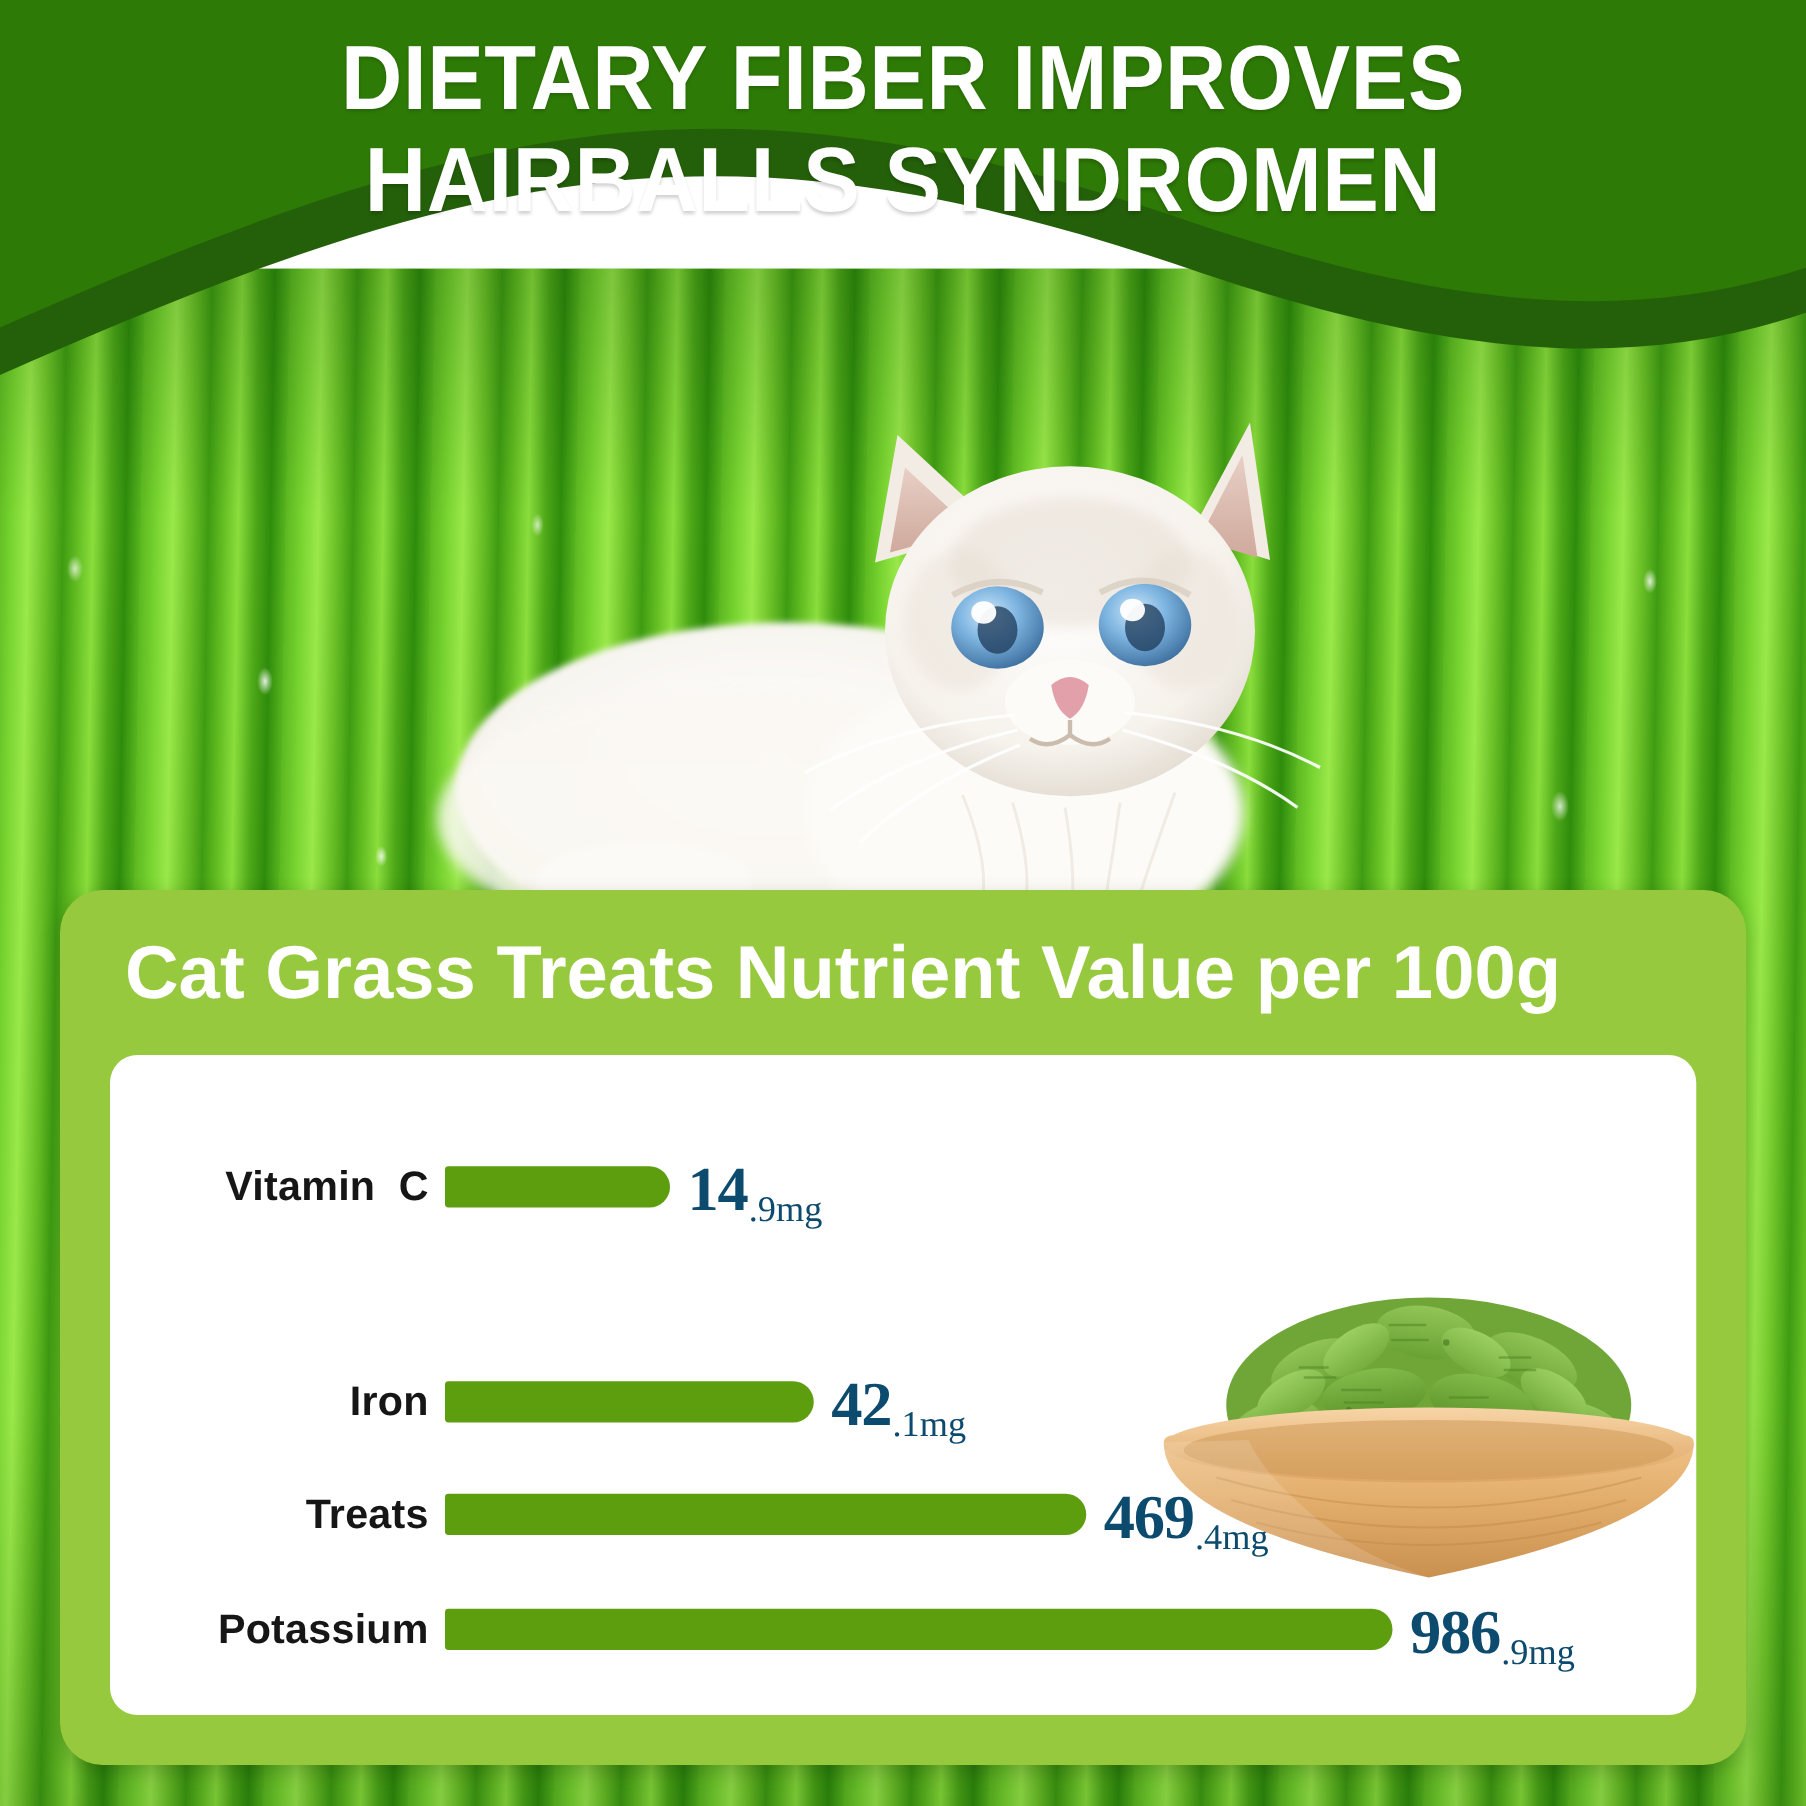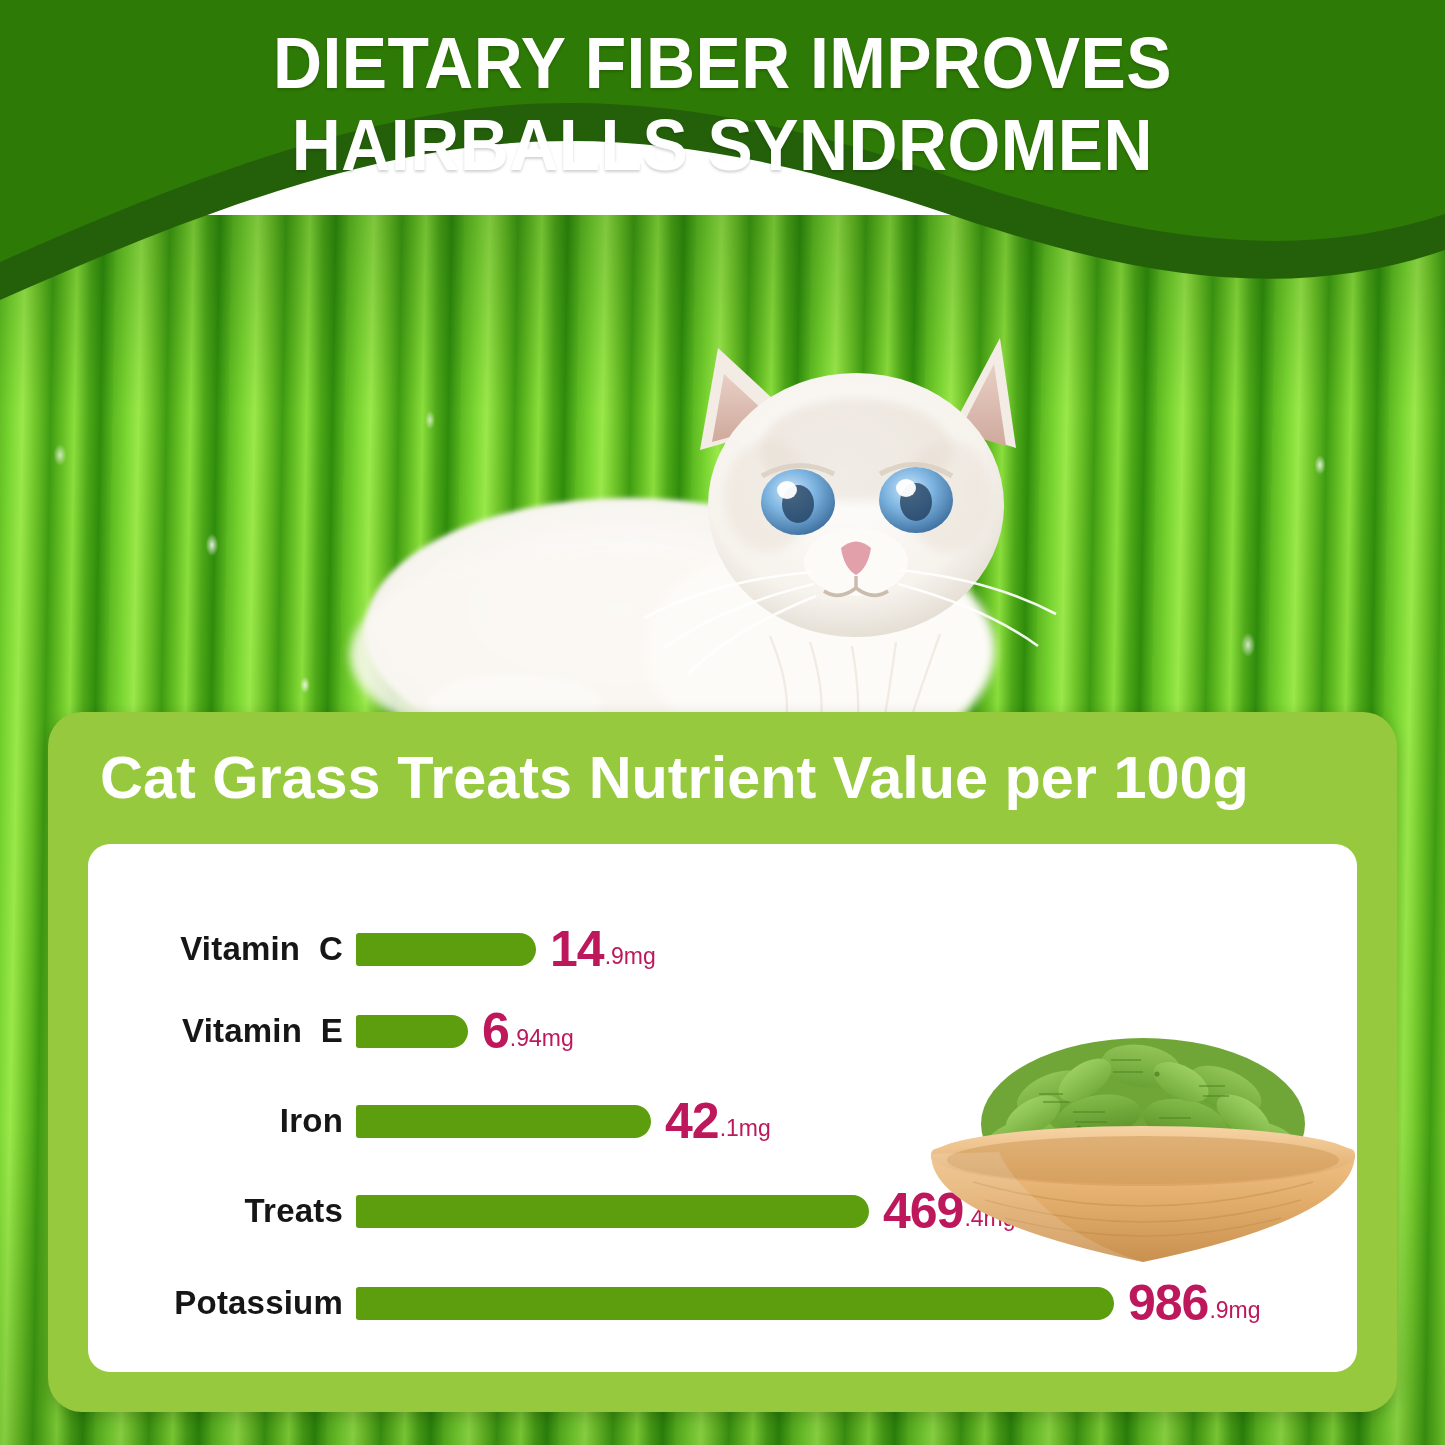--- a/index.html
+++ b/index.html
@@ -85,25 +85,25 @@
     display:flex;align-items:center;justify-content:flex-end;
     color:#161616;font-weight:bold;font-size:33px;
     letter-spacing:.2px;white-space:pre;
   }
   .bar{
     position:absolute;left:268px;top:11px;height:33px;
     background:#5d9e0e;
     border-radius:3px 18px 18px 3px;
   }
   .bar-value{
-    position:absolute;height:54px;display:flex;align-items:center;
-    color:#be185d;white-space:nowrap;
+    position:absolute;height:54px;display:flex;align-items:flex-end;
+    color:#0c4a6e;white-space:nowrap;font-family:Liberation Serif, serif;
   }
   .bar-value .num{font-weight:bold;font-size:50px;line-height:1;letter-spacing:-1px;}
-  .bar-value .suf{font-weight:normal;font-size:23px;line-height:1;margin-left:1px;position:relative;top:7px;}
+  .bar-value .suf{font-weight:normal;font-size:29px;line-height:1;margin-left:1px;position:relative;top:7px;}
 
   
   .bowl{position:absolute;left:825px;top:160px;width:460px;height:265px;}
   .bowl svg{display:block;width:100%;height:100%;}
 </style>
 </head>
 <body>
 
 <div id="stage">
 
@@ -208,28 +208,20 @@
     <div class="panel">
       <div class="chart" id="chart">
           <div class="row" style="top: 62px; margin-top: 16px;">
             <div class="row-label">Vitamin  C</div>
             <div class="bar" style="width: 180px; background: rgb(93, 158, 14);"></div>
             <div class="bar-value" style="left: 462px;">
               <span class="num">14</span>
               <span class="suf">.9mg</span>
             </div>
           </div>
-          <div class="row" style="top: 160px;">
-            <div class="row-label">Vitamin  E</div>
-            <div class="bar" style="width: 112px; background: rgb(93, 158, 14);"></div>
-            <div class="bar-value" style="left: 394px;">
-              <span class="num">6</span>
-              <span class="suf">.94mg</span>
-            </div>
-          </div>
           <div class="row" style="top: 250px;">
             <div class="row-label">Iron</div>
             <div class="bar" style="width: 295px; background: rgb(93, 158, 14);"></div>
             <div class="bar-value" style="left: 577px;">
               <span class="num">42</span>
               <span class="suf">.1mg</span>
             </div>
           </div>
           <div class="row" style="top: 340px;">
             <div class="row-label">Treats</div>

